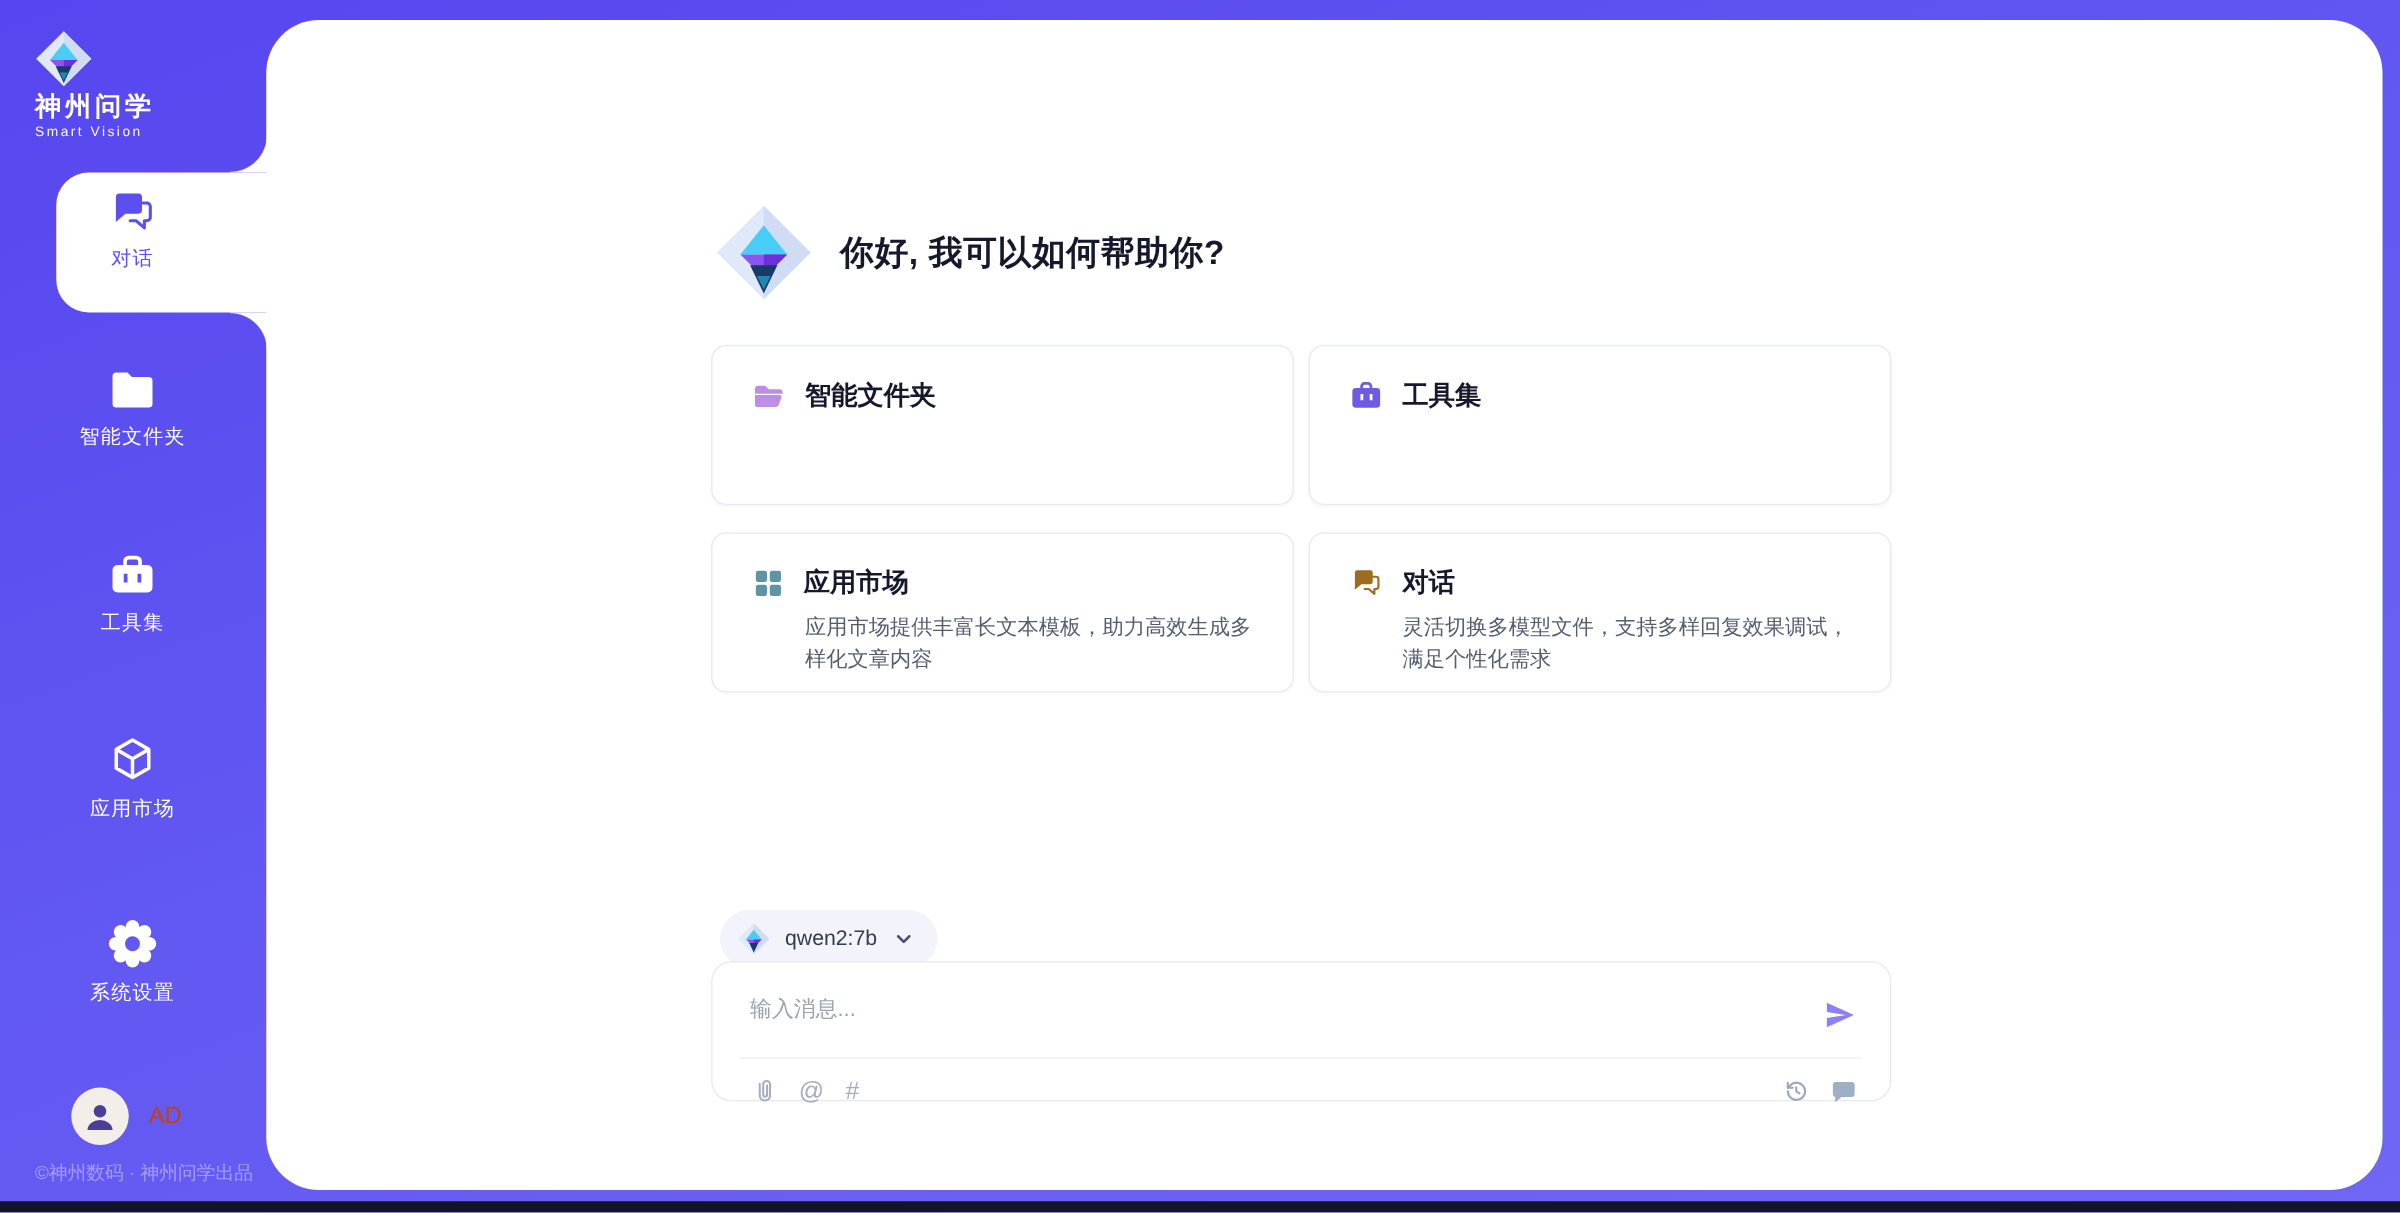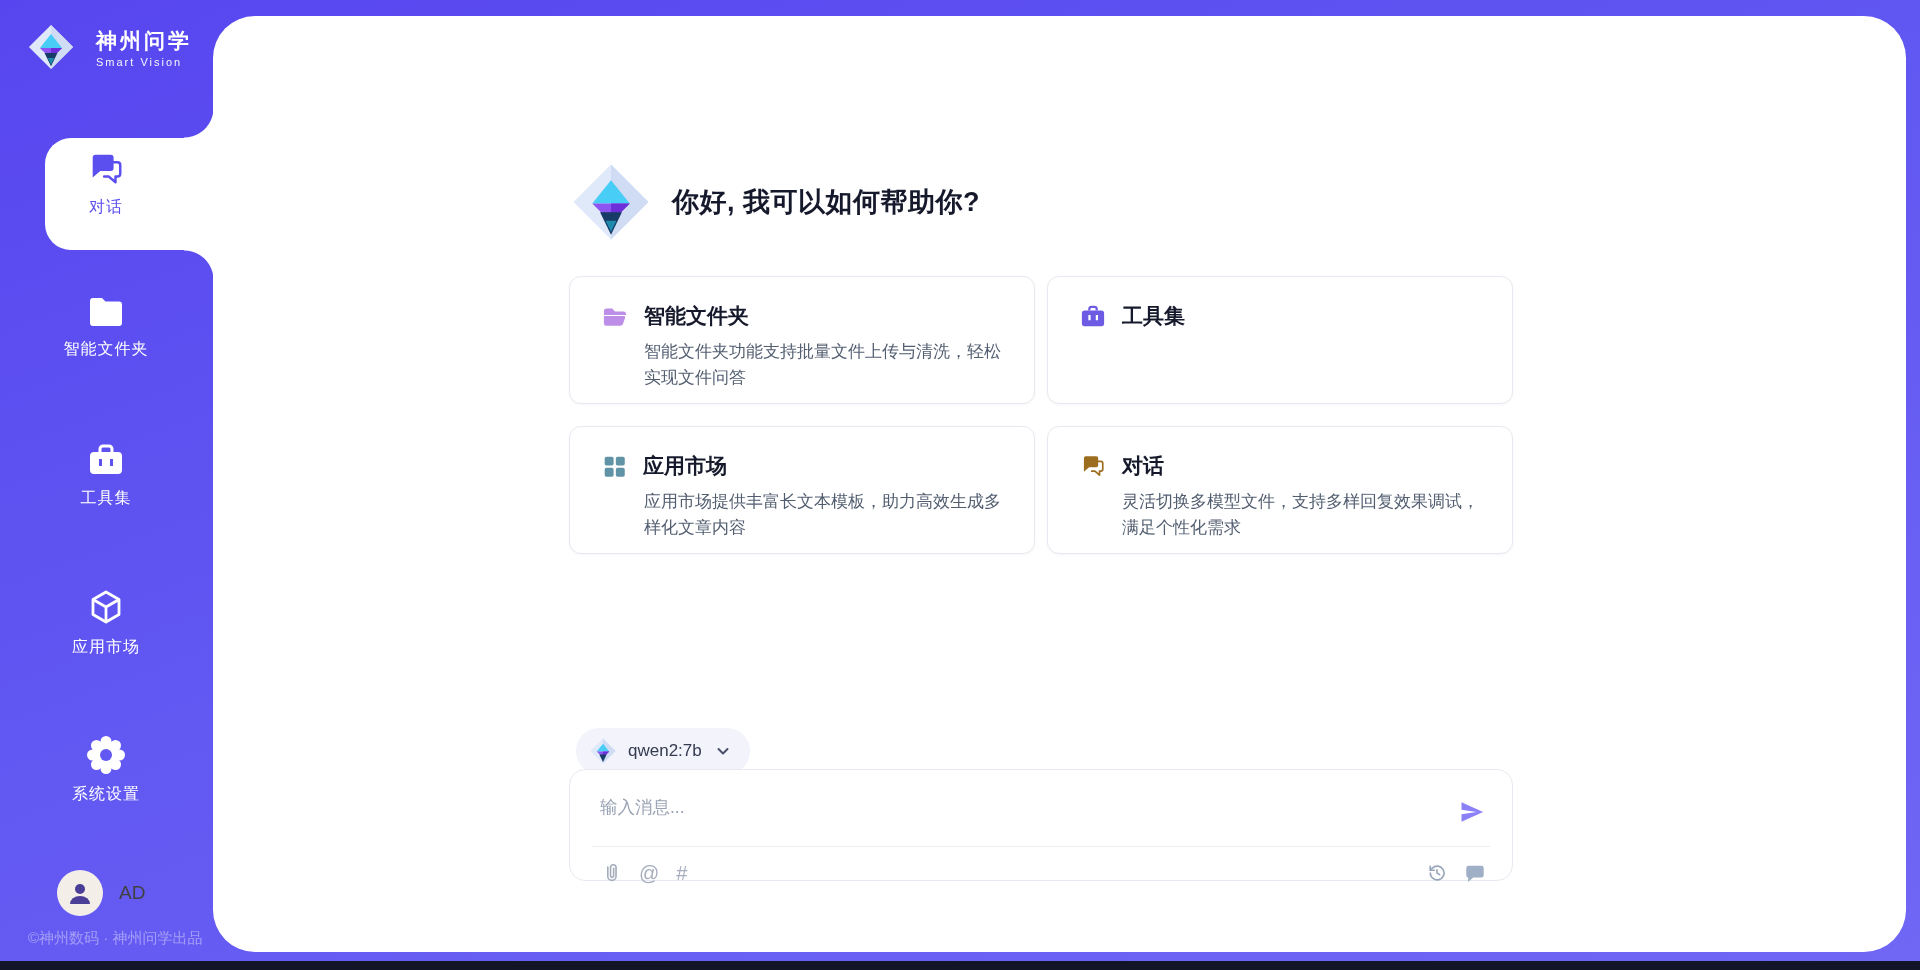--- a/index.html
+++ b/index.html
@@ -12,21 +12,21 @@
   }
   
   .main-panel {
     position:absolute; left:213px; top:16px; width:1693px; height:936px;
     background:#ffffff; border-radius:42px;
   }
   .bottom-strip {
     position:absolute; left:0; bottom:0; width:1920px; height:9px; background:#121428;
   }
   
-  .logo-row { position:absolute; left:28px; top:24px; display:flex; align-items:center; gap:22px; }
+  .logo-row { position:absolute; left:28px; top:24px; display:flex; align-items:flex-start; gap:1px;flex-direction:column; }
   .logo-text { color:#fff; }
   .brand-name { font-size:21px; font-weight:700; letter-spacing:3px; }
   .brand-sub { font-size:11px; letter-spacing:2px; margin-top:1px; opacity:.95; }
 
   .tab-active {
     position:absolute; left:45px; top:138px; width:170px; height:112px;
     background:#fff; border-radius:26px 0 0 26px;
   }
   .curve-top {
     position:absolute; left:184px; top:108px; width:30px; height:30px;
@@ -41,21 +41,21 @@
     display:flex; flex-direction:column; align-items:center; gap:9px;
     color:#ffffff; cursor:pointer;
   }
   .nav-item .nav-label { font-size:16px; letter-spacing:1px; }
   .nav-item.active { color:#5b4ff0; top:150px; }
   .nav-item.n2 { top:294px; } .nav-item.n3 { top:441px; }
   .nav-item.n4 { top:588px; } .nav-item.n5 { top:735px; }
 
   .user-row { position:absolute; left:57px; top:870px; display:flex; align-items:center; gap:16px; cursor:pointer; }
   .avatar { width:46px; height:46px; border-radius:50%; background:#f4eee8; display:flex; align-items:center; justify-content:center; }
-  .user-name { color:#404040; font-size:19px; }
+  .user-name { color:#c2410c; font-size:19px; }
   .sidebar-footer { position:absolute; left:28px; top:929px; font-size:15px; color:rgba(255,255,255,.40); }
 
   
   .greeting { position:absolute; left:572px; top:163px; display:flex; align-items:center; gap:22px;justify-content:center; }
   .greeting-title { font-size:27px; font-weight:700; color:#15192b; letter-spacing:.5px; }
 
   .cards {
     position:absolute; left:569px; top:276px; width:944px;
     display:grid; grid-template-columns:466px 466px; gap:22px 12px;
   }
@@ -217,21 +217,20 @@
   <div class="card">
     <div class="card-head">
       <span class="card-icon" style="color:#bd8ee8">
         <svg width="26" height="24" viewBox="0 0 28 26" fill="currentColor">
           <path d="M2 8a3 3 0 0 1 3-3h6l3 3h9a3 3 0 0 1 3 3v1H2z"></path>
           <path d="M2 13h21.6a1.5 1.5 0 0 1 1.4 2l-2.3 6.5a3 3 0 0 1-2.8 2H4.5A2.5 2.5 0 0 1 2 21z"></path>
         </svg>
       </span>
       <span class="card-title">智能文件夹</span>
     </div>
-    <div class="card-desc">智能文件夹功能支持批量文件上传与清洗，轻松实现文件问答</div>
   </div>
 
   <div class="card">
     <div class="card-head">
       <span class="card-icon" style="color:#6d5be4">
         <svg width="26" height="25" viewBox="0 0 28 27">
           <path d="M10 7V5.5A2.5 2.5 0 0 1 12.5 3h3A2.5 2.5 0 0 1 18 5.5V7" fill="none" stroke="currentColor" stroke-width="2.4"></path>
           <path fill-rule="evenodd" fill="currentColor" d="M2 10a3 3 0 0 1 3-3h18a3 3 0 0 1 3 3v11a3 3 0 0 1-3 3H5a3 3 0 0 1-3-3zm7 2h2.4v5.5H9zm8 0h2.4v5.5H17z"></path>
         </svg>
       </span>

